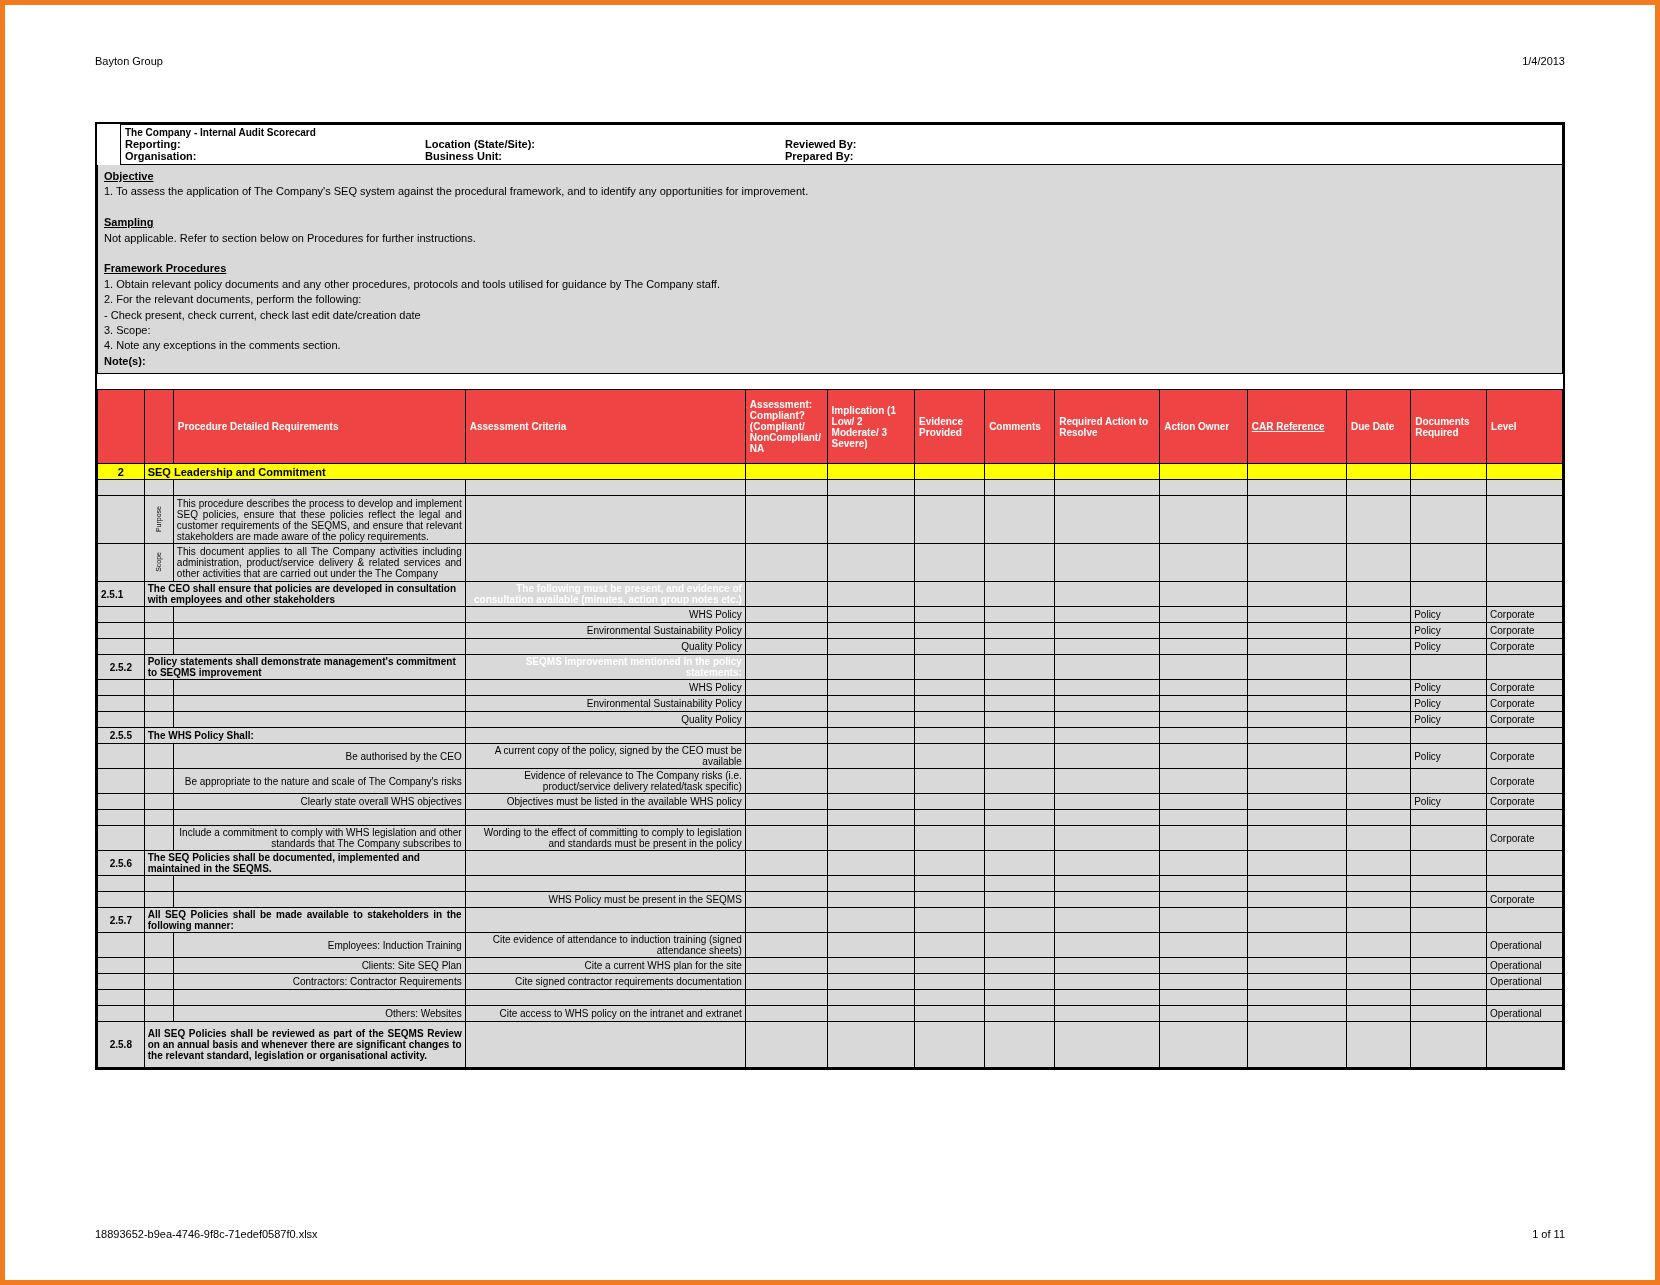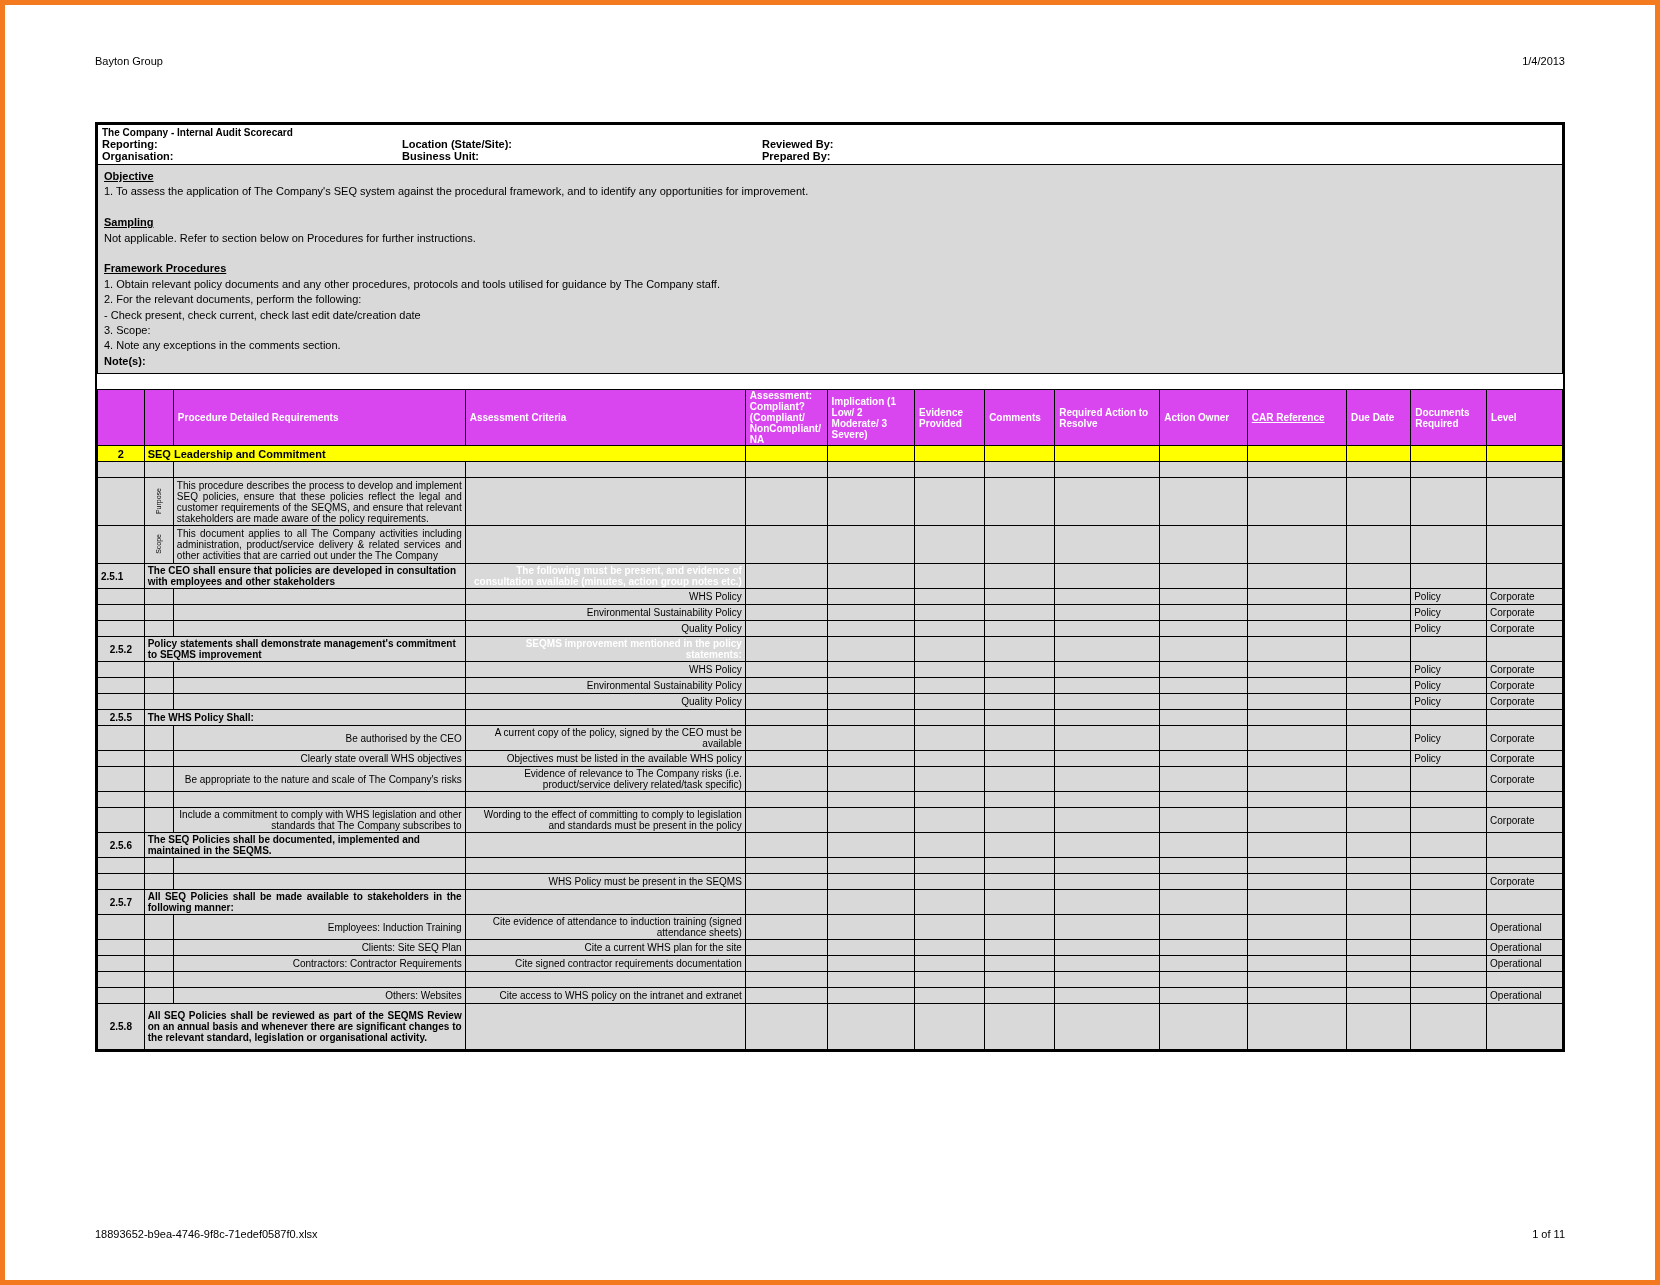--- a/index.html
+++ b/index.html
@@ -18,20 +18,21 @@
     position: absolute;
     bottom: 40px; left: 90px; right: 90px;
     display: flex; justify-content: space-between; font-size: 11px;
   }
   .frame {
     border: 2px solid #000;
   }
   .meta-block {
     border: 1px solid #000;
     padding: 2px 4px;
+    margin-left: 23px;
   }
   .meta-row { display: flex; }
   .meta-row span { font-weight: bold; font-size: 11px; }
   .meta-1 { flex: 0 0 300px; }
   .meta-2 { flex: 0 0 360px; }
   .meta-3 { flex: 1; }
   .instr-block {
     border: 1px solid #000;
     border-top: none;
     background: #d9d9d9;
@@ -40,26 +41,26 @@
     line-height: 1.4;
   }
   .instr-block b { text-decoration: underline; }
   table.main {
     width: 100%;
     border-collapse: collapse;
     table-layout: fixed;
     margin-top: 15px;
   }
   table.main th {
-    background: #d946ef;
+    background: #ef4444;
     color: #fff;
     font-size: 10px;
     font-weight: bold;
     border: 1px solid #000;
-    padding: 0 4px;
+    padding: 9px 4px;
     text-align: left;
     vertical-align: middle;
   }
   table.main td {
     border: 1px solid #000;
     padding: 1px 3px;
     font-size: 10px;
     vertical-align: middle;
     background: #d9d9d9;
     height: 16px;
@@ -376,47 +377,47 @@
           <td class="white"></td>
           <td class="white"></td>
           <td class="white"></td>
           <td class="white"></td>
           <td class="white">Policy</td>
           <td class="white">Corporate</td>
         </tr>
       <tr>
           <td></td>
           <td></td>
+          <td class="req-right">Be appropriate to the nature and scale of The Company's risks</td>
+          <td class="crit">Evidence of relevance to The Company risks (i.e. product/service delivery related/task specific)</td>
+          <td class="white"></td>
+          <td class="white"></td>
+          <td class="white"></td>
+          <td class="white"></td>
+          <td class="white"></td>
+          <td class="white"></td>
+          <td class="white"></td>
+          <td class="white"></td>
+          <td class="white"></td>
+          <td class="white">Corporate</td>
+        </tr>
+      <tr>
+          <td></td>
+          <td></td>
           <td class="req-right">Clearly state overall WHS objectives</td>
           <td class="crit">Objectives must be listed in the available WHS policy</td>
           <td class="white"></td>
           <td class="white"></td>
           <td class="white"></td>
           <td class="white"></td>
           <td class="white"></td>
           <td class="white"></td>
           <td class="white"></td>
           <td class="white"></td>
           <td class="white">Policy</td>
-          <td class="white">Corporate</td>
-        </tr>
-      <tr>
-          <td></td>
-          <td></td>
-          <td class="req-right">Be appropriate to the nature and scale of The Company's risks</td>
-          <td class="crit">Evidence of relevance to The Company risks (i.e. product/service delivery related/task specific)</td>
-          <td class="white"></td>
-          <td class="white"></td>
-          <td class="white"></td>
-          <td class="white"></td>
-          <td class="white"></td>
-          <td class="white"></td>
-          <td class="white"></td>
-          <td class="white"></td>
-          <td class="white"></td>
           <td class="white">Corporate</td>
         </tr>
       <tr>
           <td></td>
           <td></td>
           <td></td>
           <td></td>
           <td></td>
           <td></td>
           <td></td>

